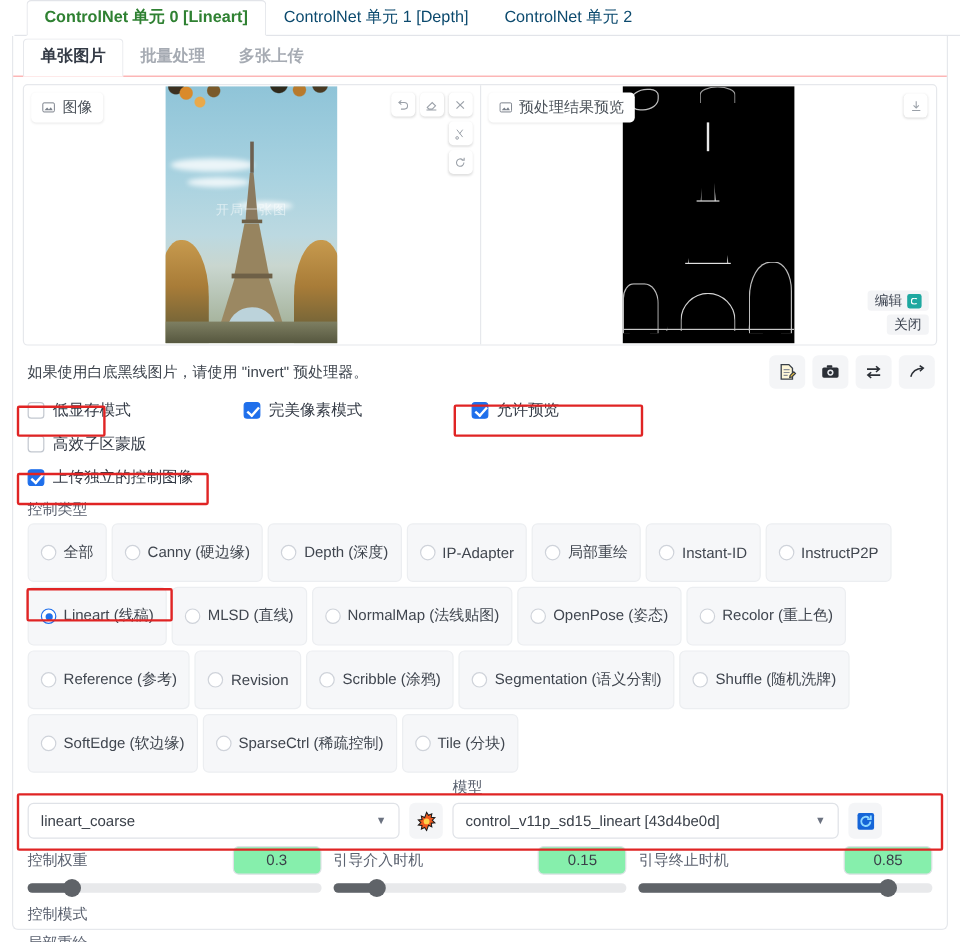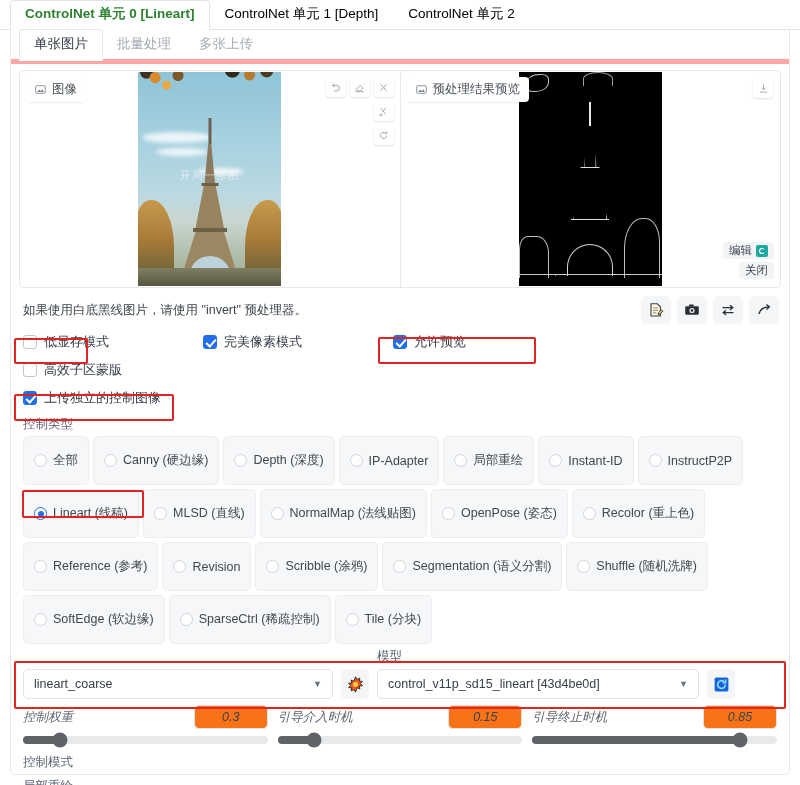--- a/index.html
+++ b/index.html
@@ -12,24 +12,25 @@
     overflow: hidden;
   }
   .app { position: relative; width: 800px; height: 785px; background: #fff; }
 
   
   .unit-tabs {
     display: flex; align-items: flex-end;
     height: 30px; padding-left: 10px;
     border-bottom: 1px solid #e2e4e9;
     background: #fff;
+    margin-left: 12px;
   }
   .unit-tab {
     padding: 5px 14px 7px 14px;
-    font-size: 13.5px; color: #000000;
+    font-size: 13.5px; color: #0c4a6e;
     border: 1px solid transparent;
     border-bottom: none; white-space: nowrap;
     line-height: 16px; cursor: pointer;
   }
   .unit-tab.active {
     color: #2f8132; font-weight: bold;
     background: #fff;
     border: 1px solid #e2e4e9;
     border-bottom: 1px solid #fff;
     border-radius: 4px 4px 0 0;
@@ -38,23 +39,24 @@
 
   
   .panel {
     margin: 0 10px; border: 1px solid #e6e8ec;
     border-top: none; border-radius: 0 0 5px 5px;
     height: 745px; position: relative; background: #fff;
   }
 
   
   .sub-tabs {
-    display: flex; align-items: center;
+    display: flex; align-items: flex-end;
     height: 34px; padding: 0 8px;
-    border-bottom: 5px solid #fca5a5;
+    border-bottom: 1px solid #fca5a5;
+    font-weight: bold;
   }
   .sub-tab {
     padding: 6px 14px 8px; font-size: 13.5px;
     color: #a6abb3; cursor: pointer; line-height: 16px;
   }
   .sub-tab.active {
     color: #333a45;
     border: 1px solid #e6e8ec; border-bottom: 1px solid #fff;
     border-radius: 4px 4px 0 0; margin-bottom: -1px; background: #fff;
   }
@@ -251,29 +253,29 @@
     display: flex; align-items: center; justify-content: center; cursor: pointer; font-size: 14px;
   }
 
   
   .slider-block { padding: 6px 12px 2px; }
   .slider-head { display: flex; align-items: center; gap: 8px; }
   .sl-name { font-size: 12.5px; color: #5b6270; white-space: nowrap; }
   .sl-val {
     border: 1px solid #dfe2e7; border-radius: 5px; height: 24px; width: 74px;
     display: flex; align-items: center; justify-content: center;
-    font-size: 12.5px; color: #3a4049; background: #f97316; cursor: text;
+    font-size: 12.5px; color: #3a4049; background: #86efac; cursor: text;
   }
   .track { position: relative; height: 8px; border-radius: 4px; background: #e8e9eb; cursor: pointer; }
   .fill { position: absolute; left: 0; top: 0; height: 8px; border-radius: 4px; background: #5f6368; }
   .knob {
     position: absolute; top: 50%; width: 15px; height: 15px; border-radius: 50%;
     background: #5f6368; transform: translate(-50%,-50%); cursor: grab;
   }
-  .sl-cell { display: flex; flex-direction: column; gap: 7px; font-style: italic; }
+  .sl-cell { display: flex; flex-direction: column; gap: 7px; }
 </style>
 </head>
 <body>
 
 <div class="app">
 
   <div class="unit-tabs">
     <div class="unit-tab active">ControlNet 单元 0 [Lineart]</div>
     <div class="unit-tab">ControlNet 单元 1 [Depth]</div>
     <div class="unit-tab">ControlNet 单元 2</div>

